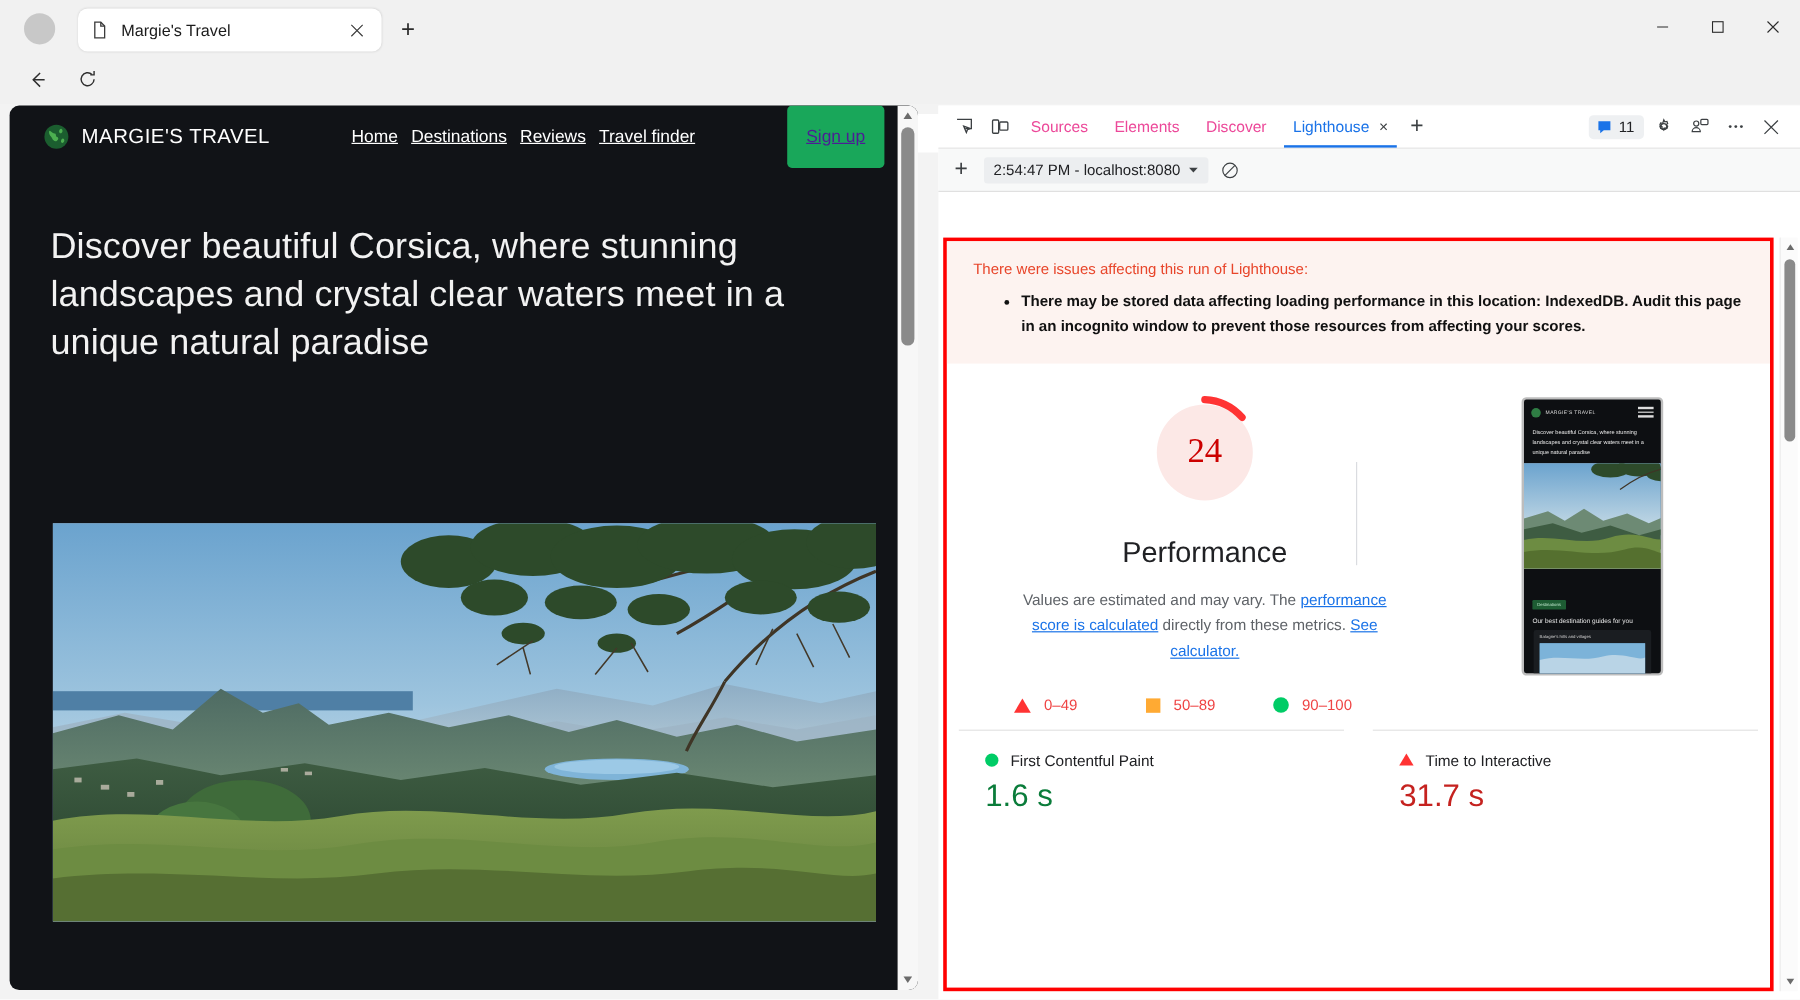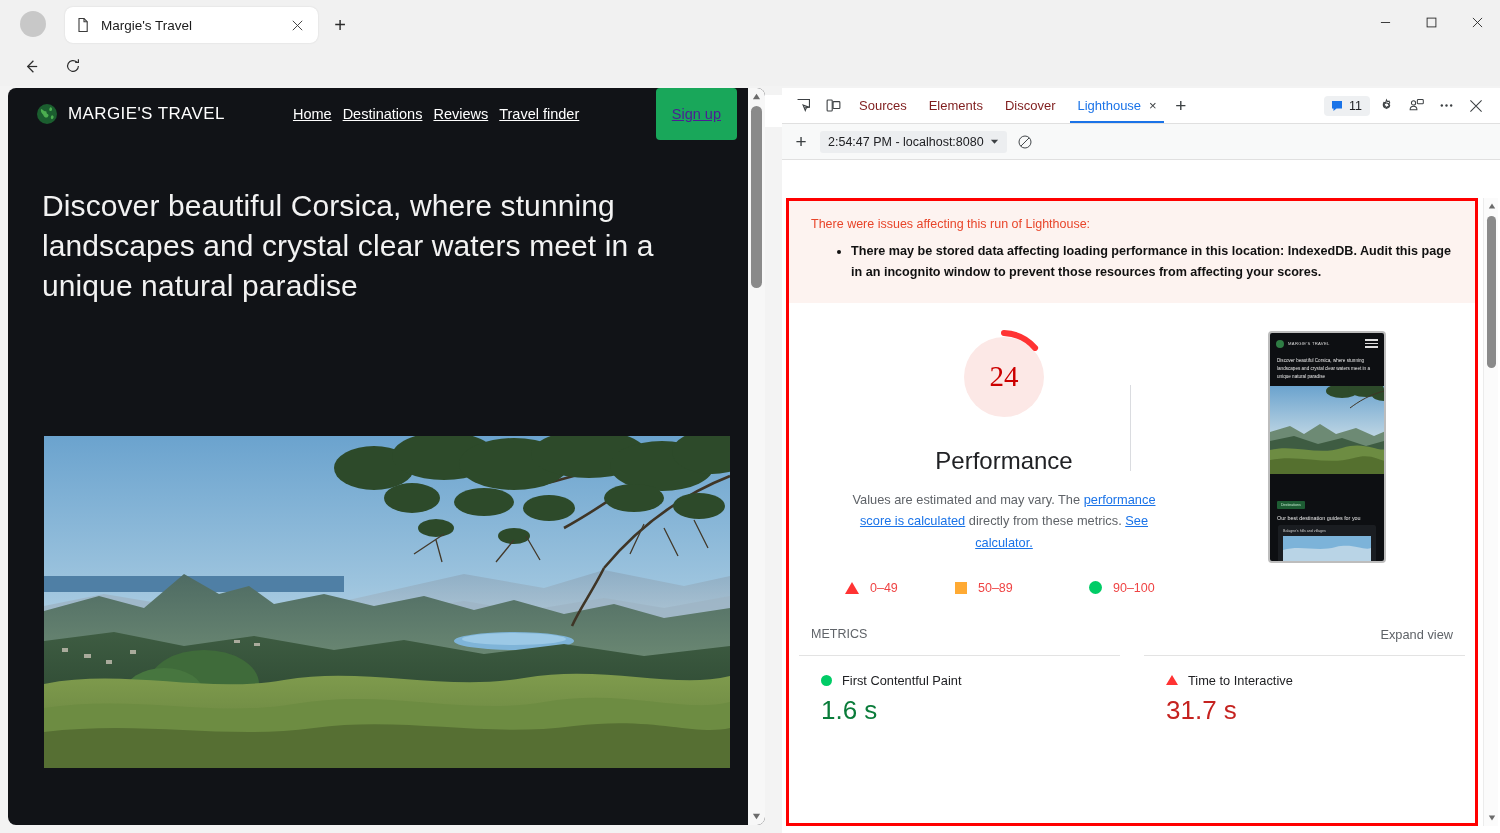--- a/index.html
+++ b/index.html
@@ -97,21 +97,21 @@
 
   
   .devtools { position:absolute; left:782px; top:88px; width:718px; height:745px; background:#fff; }
   .dt-tabbar {
     height:36px; display:flex; align-items:center; padding:0 6px;
     border-bottom:1px solid #e0e0e0; background:#fff;
   }
   .dt-icon-btn { width:30px; height:28px; display:flex; align-items:center; justify-content:center; }
   .dt-tab {
     padding:0 11px; height:35px; display:flex; align-items:center;
-    font-size:13px; color:#7f1d1d; white-space:nowrap; position:relative;
+    font-size:13px; color:#ec4899; white-space:nowrap; position:relative;
   }
   .dt-tab.active { color:#1a73e8; }
   .dt-tab.active::after {
     content:''; position:absolute; left:4px; right:4px; bottom:0; height:2px; background:#1a73e8;
   }
   .dt-tab .xclose { margin-left:8px; font-size:13px; color:#3c4043; }
   .dt-plus { width:26px; height:28px; display:flex; align-items:center; justify-content:center;
              font-size:19px; font-weight:300; color:#3c4043; }
   .dt-right { margin-left:auto; display:flex; align-items:center; gap:2px; padding-right:4px; }
   .badge {
@@ -161,21 +161,21 @@
     font-size:29px; color:#c00; font-family:"Liberation Serif", serif;
   }
   .score-title { font-size:24px; color:#202124; margin-top:22px; font-weight:400; }
   .score-desc {
     margin-top:14px; width:312px; text-align:center; font-size:12.8px;
     line-height:1.68; color:#5f6368;
   }
   .score-desc a { color:#1a73e8; text-decoration:underline; }
   .legend { display:flex; margin-top:28px; width:330px; padding-left:6px; }
   .leg { display:flex; align-items:center; gap:11px; font-size:12.5px; color:#ef4444; }
-  .leg.l1 { width:110px; } .leg.l2 { width:134px;text-align:right; }
+  .leg.l1 { width:110px; } .leg.l2 { width:106px;text-align:right; }
   .tri { width:0;height:0;border-left:7px solid transparent;border-right:7px solid transparent;border-bottom:12px solid #f33; }
   .sq { width:12px; height:12px; background:#fa3; }
   .cir { width:13px; height:13px; border-radius:50%; background:#0c6; }
   .divider-v { position:absolute; left:341px; top:82px; width:1px; height:86px; background:#dadce0; }
 
   .thumb-col { flex:1; display:flex; justify-content:center; padding-top:2px; }
   .phone {
     width:118px; height:232px; background:#0d0f12; border:2px solid #bdbdbd;
     border-radius:4px; overflow:hidden; position:relative;
   }
@@ -596,24 +596,20 @@
                 <svg viewBox="0 0 100 26" width="100%" height="26" preserveAspectRatio="none">
                   <rect width="100" height="26" fill="#7cb3d9"></rect>
                   <path d="M0 14 C 20 9, 40 16, 60 11 C 80 7, 92 15, 100 12 L100 26 L0 26Z" fill="#b9d4e6"></path>
                 </svg>
               </div>
             </div>
           </div>
         </div>
       </div>
 
-      <div class="metrics-head">
-        <span>METRICS</span>
-        <span class="expand">Expand view</span>
-      </div>
 
       <div class="metrics-grid">
         <div class="metric">
           <div class="m-top">
             <span class="m-dot"></span>
             <span class="m-name">First Contentful Paint</span>
           </div>
           <div class="m-val good">1.6 s</div>
         </div>
         <div class="metric">

